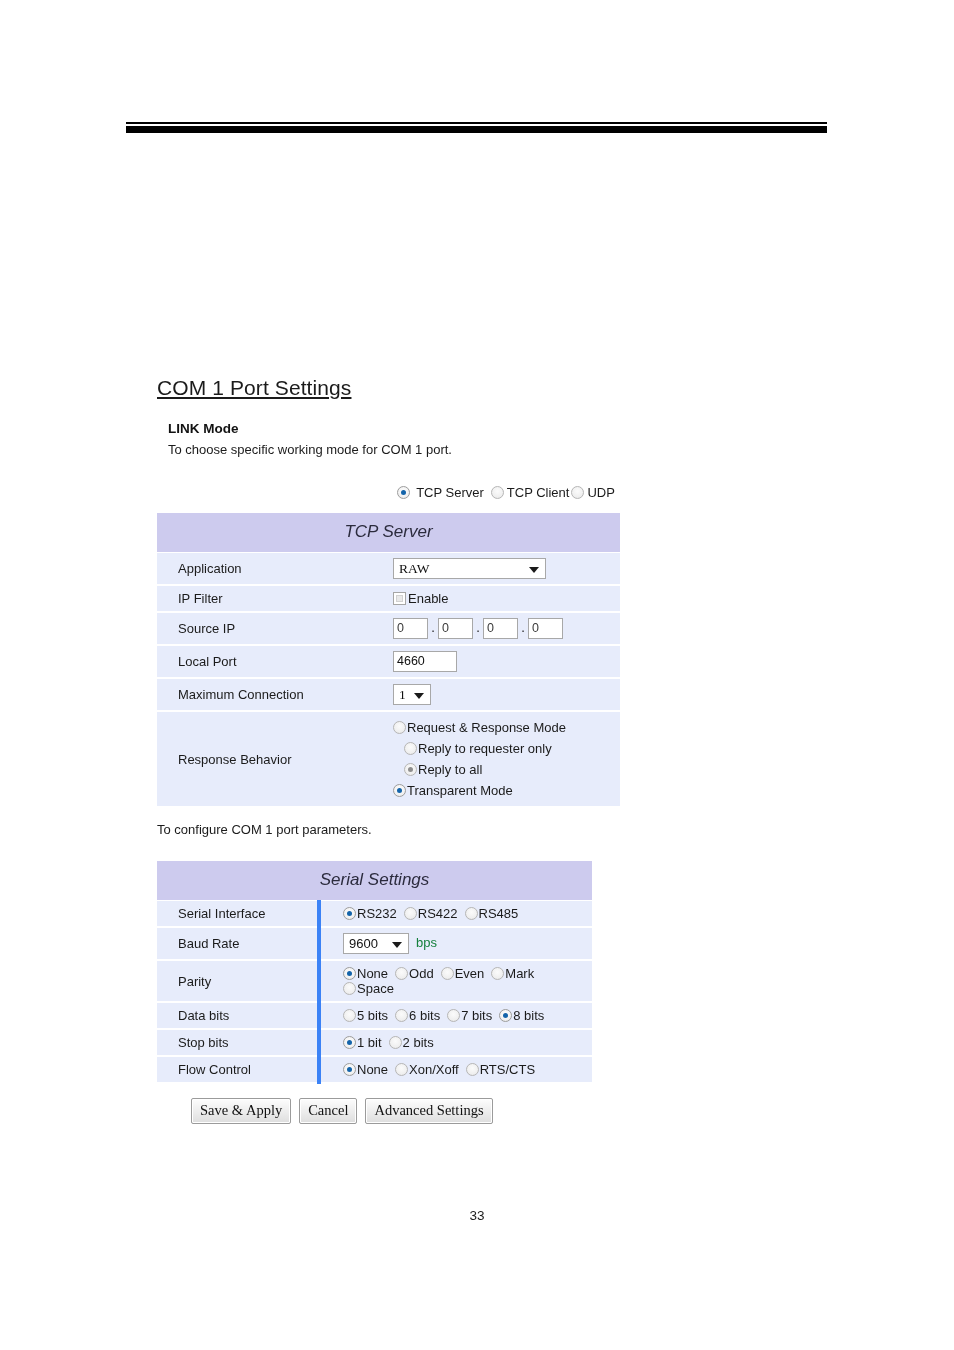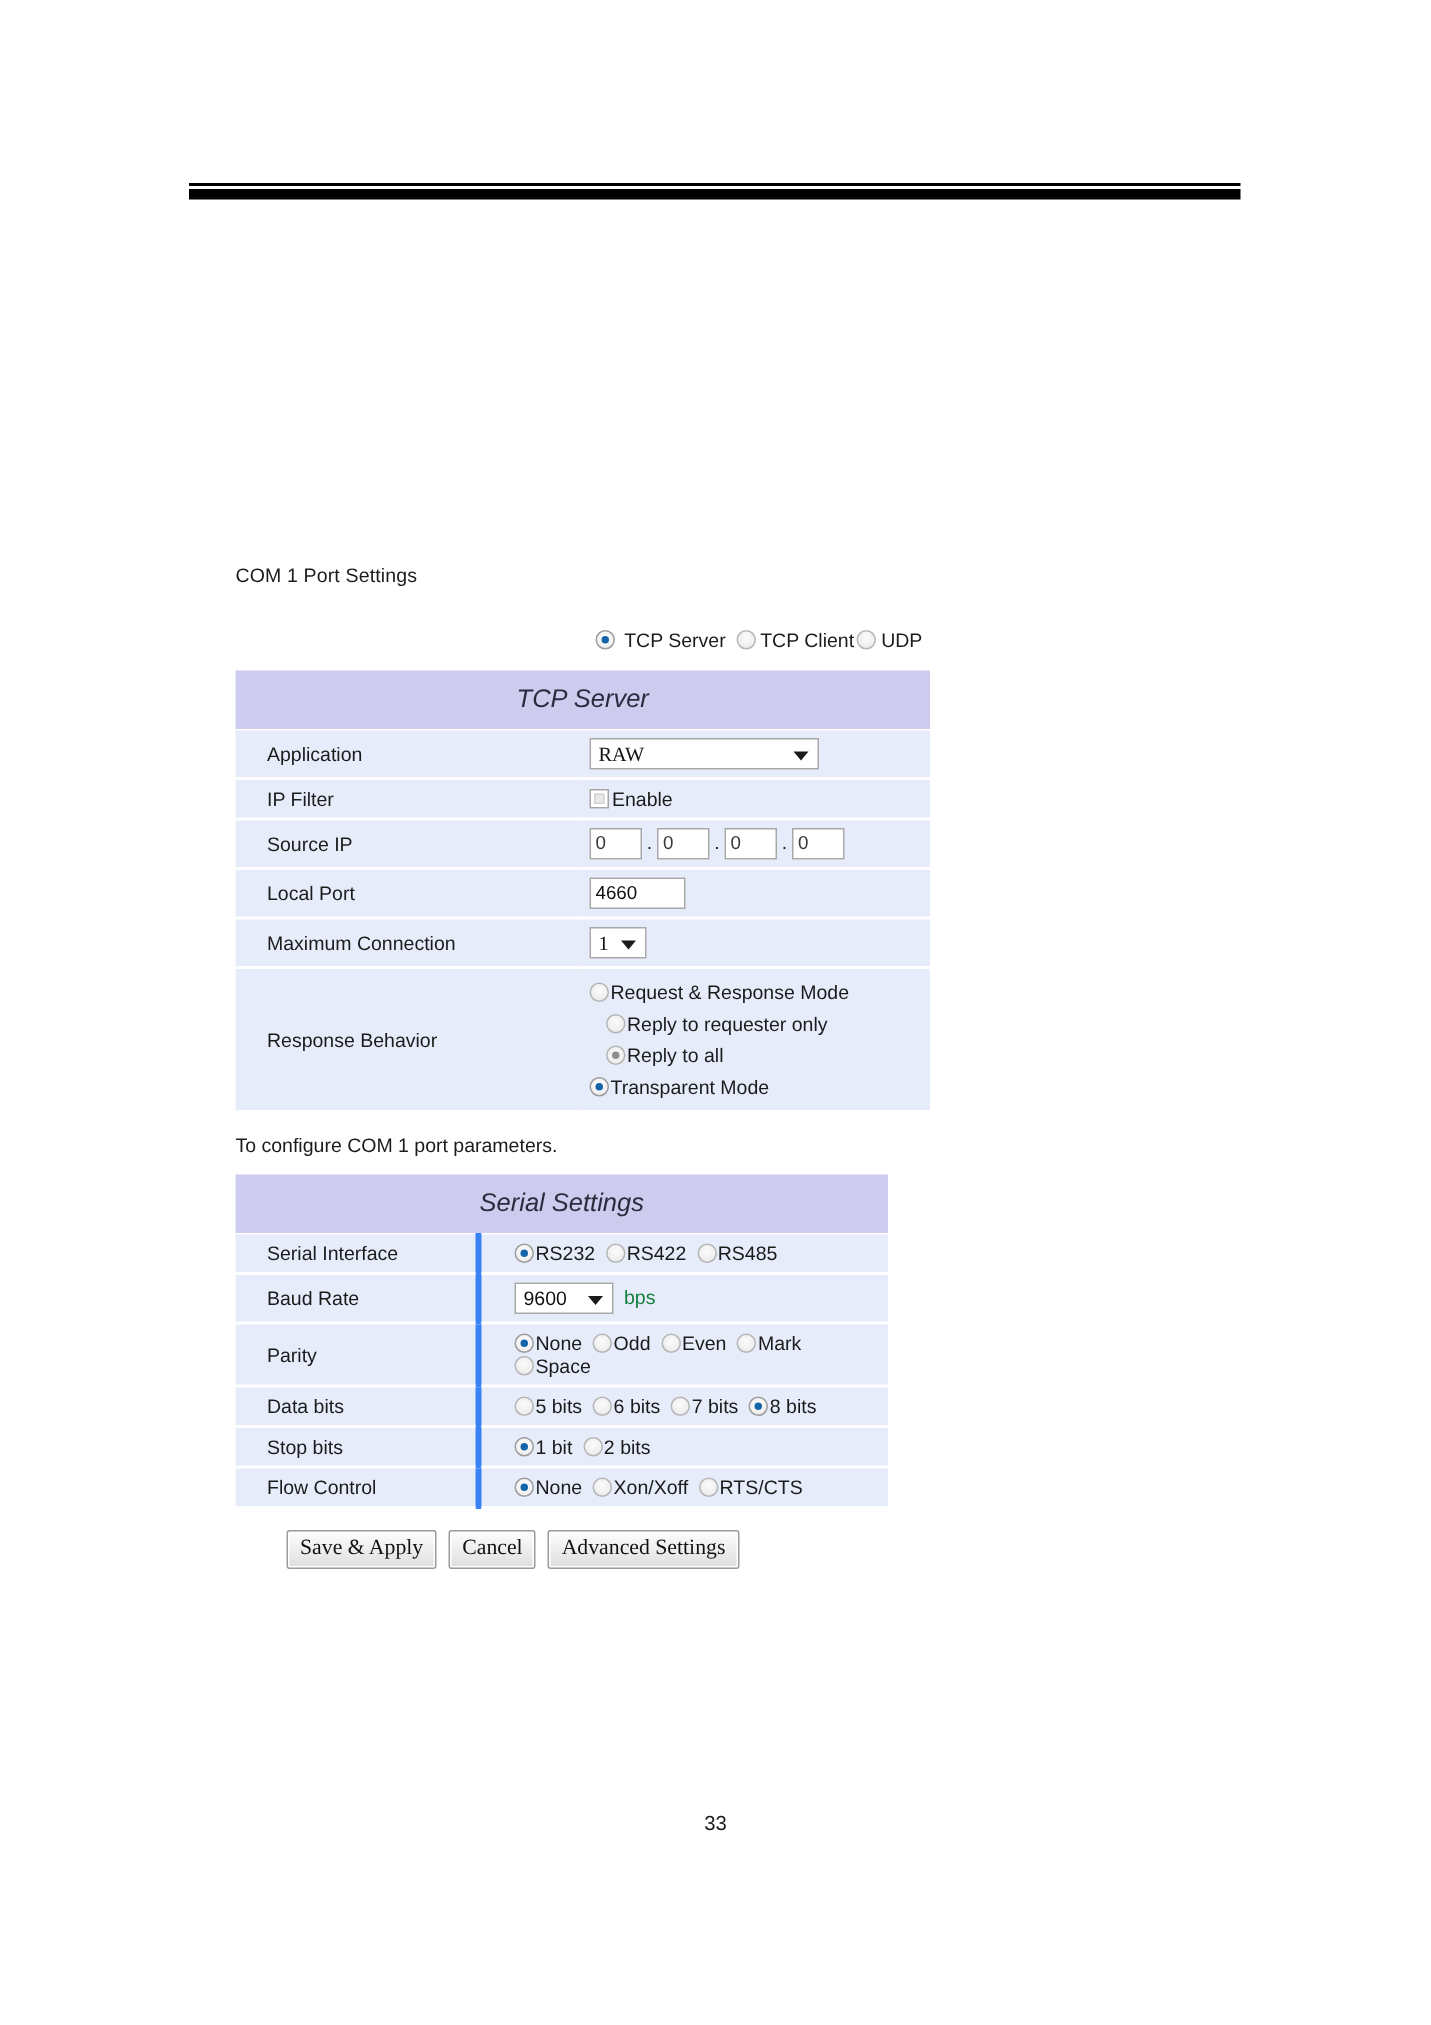--- a/index.html
+++ b/index.html
@@ -38,24 +38,25 @@
 
   
   #screenshot-area {
     position: absolute;
     left: 157px;
     top: 376px;
     width: 700px;
   }
 
   #section-title {
-    font-size: 13px;
+    font-size: 21px;
     color: #1b1b1b;
     letter-spacing: 0.1px;
     margin: 0 0 21px 0;
+    text-decoration: underline;
   }
 
   .subsection {
     margin-left: 11px;
   }
   #link-mode-heading {
     font-size: 13.5px;
     font-weight: bold;
     color: #121212;
     margin: 0 0 6px 0;
@@ -242,21 +243,21 @@
     white-space: nowrap;
     color: #1b1b1b;
     line-height: 21px;
   }
   .indent-1 { margin-left: 11px; }
   .bps-unit { margin-left: 7px; color: #15803d; }
 
   #desc-serial {
     font-size: 13px;
     color: #1b1b1b;
-    margin: 14px 0 12px 0;
+    margin: 14px 0 24px 0;
   }
 
   
   #button-bar {
     margin-top: 14px;
     margin-left: 34px;
   }
   .btn {
     display: inline-block;
     font-family: "Liberation Serif", serif;
@@ -288,20 +289,24 @@
 <div id="header-rule">
   <div class="thin"></div>
   <div class="gap"></div>
   <div class="thick"></div>
 </div>
 
 <div id="screenshot-area">
 
   <div id="section-title">COM 1 Port Settings</div>
 
+  <div class="subsection">
+    <div id="link-mode-heading">LINK Mode</div>
+    <div id="link-mode-desc">To choose specific working mode for COM 1 port.</div>
+  </div>
 
   <div class="radio-row" id="link-mode-radios">
     <span class="radio-opt spaced"><span class="radio on"></span><span class="lbl">TCP Server</span></span><span class="radio-opt"><span class="radio dim"></span><span class="lbl">TCP Client</span></span><span class="radio-opt"><span class="radio dim"></span><span class="lbl">UDP</span></span>
   </div>
 
   <table class="panel" id="tcp-panel">
     <tbody>
         <tr>
       <td class="title-cell" colspan="2">TCP Server</td>
     </tr>

